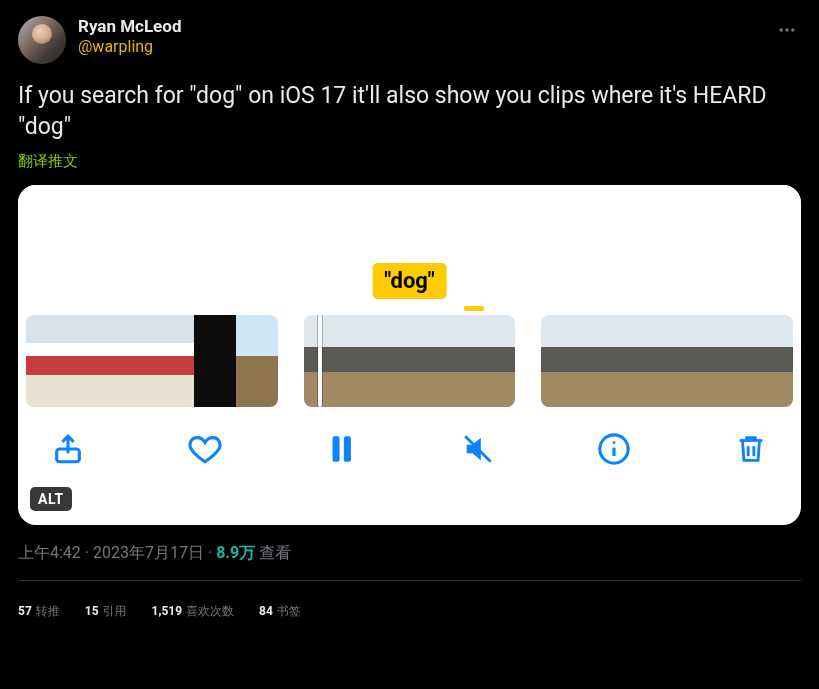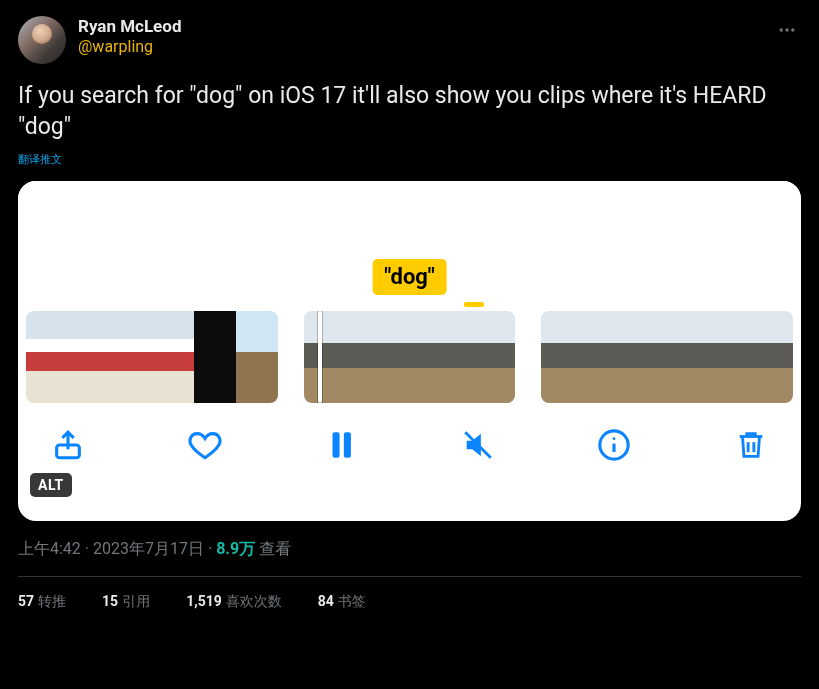--- a/index.html
+++ b/index.html
@@ -64,22 +64,22 @@
   .body-text {
     margin-top: 16px;
     font-size: 23px;
     line-height: 1.35;
     color: #e7e9ea;
     word-wrap: break-word;
   }
   .translate-link {
     display: inline-block;
     margin-top: 10px;
-    color: #0ea5e9;
-    font-size: 11px;
+    color: #84cc16;
+    font-size: 15px;
     cursor: pointer;
   }
 
   .media-card {
     margin-top: 14px;
     margin-bottom: 4px;
     border-radius: 18px;
     overflow: hidden;
     background: #fff;
     position: relative;
@@ -171,21 +171,21 @@
     justify-content: center;
   }
   .tool-btn svg { width: 34px; height: 34px; fill: none; stroke: currentColor; stroke-width: 2.2; }
   .tool-btn.pause svg rect { fill: currentColor; stroke:none; }
   .tool-btn.mute svg { stroke-width: 2; }
   .tool-btn.trash svg { stroke-width: 2; }
 
   .alt-badge {
     position: absolute;
     left: 12px;
-    bottom: 24px;
+    bottom: 14px;
     background: rgba(0,0,0,0.78);
     color: #fff;
     font-weight: 700;
     font-size: 14px;
     padding: 4px 8px;
     border-radius: 5px;
     letter-spacing: .5px;
   }
 
   .meta-row {
@@ -196,24 +196,24 @@
   .meta-row .dot { margin: 0 4px; }
   .meta-row .views-num { color:#14b8a6; font-weight:700; }
 
   .divider {
     height: 1px;
     background: #2f3336;
     margin-top: 16px;
   }
 
   .stats-row {
-    margin-top: 16px;
-    display: flex;
-    gap: 36px;
-    font-size: 14px;
+    margin-top: 22px;
+    display: flex;
+    gap: 25px;
+    font-size: 12px;
     color: #71767b;
   }
   .stat .num { color:#e7e9ea; font-weight:700; margin-right:4px; }
 </style>
 </head>
 <body>
 
 <div class="tweet">
 
   <div class="header">

